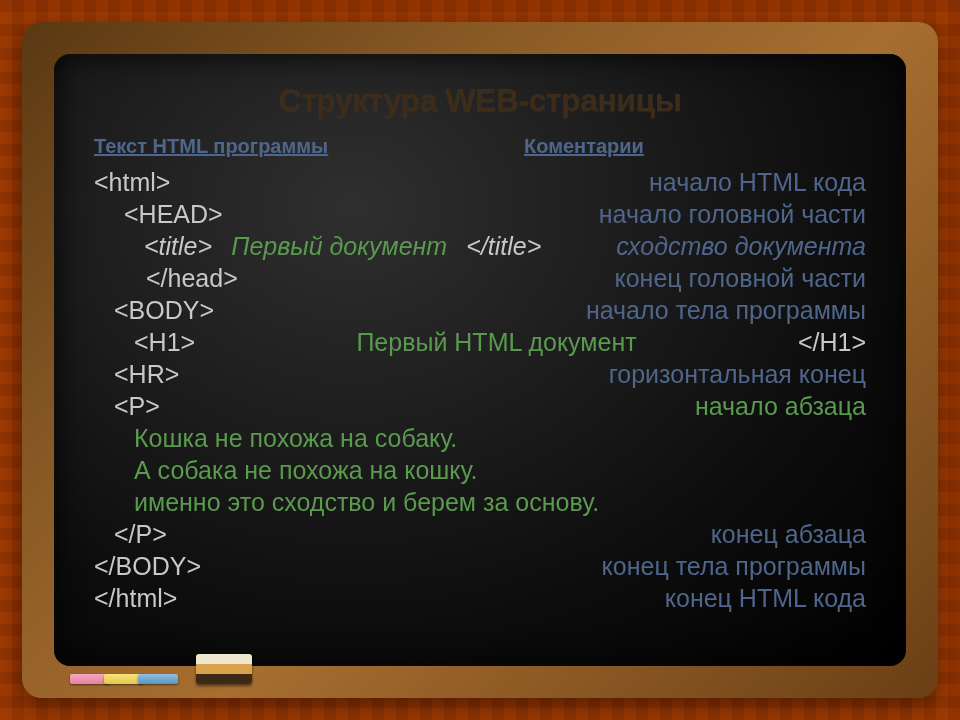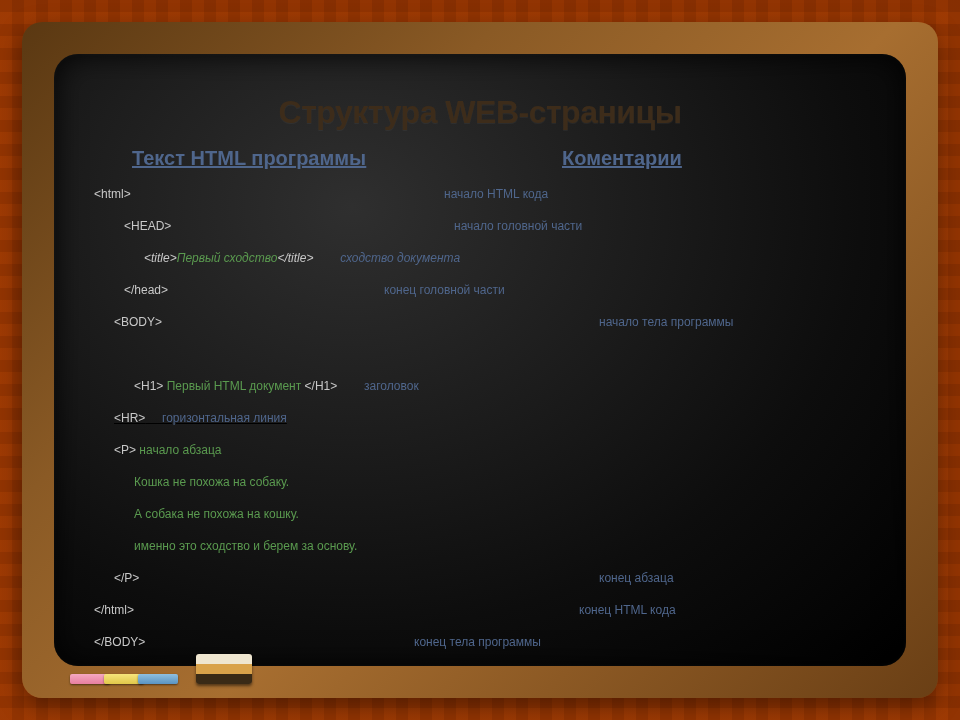--- a/index.html
+++ b/index.html
@@ -17,46 +17,46 @@
     background:linear-gradient(135deg,#5a3812 0%,#8a5a25 30%,#a76e30 55%,#6a3f15 100%);
     border-radius:20px;
     box-shadow:0 8px 24px rgba(0,0,0,0.4);
     padding:14px;
     box-sizing:border-box;
   }
   .board-inner{
     position:absolute;
     left:32px;right:32px;top:32px;bottom:32px;
     background:radial-gradient(ellipse at 35% 25%,#2f2f2f 0%,#0d0d0d 65%,#000 100%);
-    border-radius:24px;
+    border-radius:16px;
     box-shadow:inset 0 0 30px rgba(0,0,0,0.9),inset 0 0 4px rgba(255,255,255,0.06);
-    padding:36px 40px;
+    padding:24px 40px;
     box-sizing:border-box;
     overflow:hidden;
   }
   .title{
     text-align:center;
     font-weight:bold;
     font-size:32px;
     color:#3d2c1a;
     text-shadow:0 1px 1px rgba(255,255,255,0.05);
     margin:4px 0 16px;
     letter-spacing:-0.5px;
   }
   .headers{
     display:flex;
     font-size:20px;
     font-weight:bold;
     text-decoration:underline;
     color:#4f668c;
     margin-bottom:8px;
   }
-  .headers .h1{margin-left:38px;width:400px;text-decoration:underline;}
+  .headers .h1{width:400px;text-decoration:underline;}
   .headers .h2{margin-left:30px;}
-  .line{display:flex;font-size:12px;line-height:32px;white-space:pre;}
+  .line{display:flex;font-size:25px;line-height:32px;white-space:pre;justify-content:space-between;}
   .tag{color:#c8c8c8;}
   .comment{color:#4f668c;}
   .content{color:#5a9a4f;}
   .footer{
     position:absolute;
     left:70px;bottom:36px;
     display:flex;align-items:flex-end;gap:0;
   }
   .chalk{width:40px;height:10px;border-radius:2px;box-shadow:0 1px 2px rgba(0,0,0,0.5);}
   .chalk.pink{background:linear-gradient(#f5a8c1,#e77fa0);}
@@ -79,32 +79,32 @@
       <div class="title">Структура WEB-страницы</div>
 
       <div class="headers">
         <span class="h1">Текст HTML программы</span>
         <span class="h2">Коментарии</span>
       </div>
 
       <div id="code-block">
           <div class="line" style="padding-left: 0px;"><span class="tag" style="display: inline-block; width: 350px;">&lt;html&gt;</span><span class="comment">начало HTML кода</span></div>
           <div class="line" style="padding-left: 30px;"><span class="tag" style="display: inline-block; width: 330px;">&lt;HEAD&gt;</span><span class="comment">начало головной части</span></div>
-          <div class="line" style="padding-left: 50px; font-style: italic;"><span class="tag">&lt;title&gt;</span><span class="content">Первый сходство</span><span class="tag">&lt;/title&gt;</span><span class="comment">        сходство документа</span></div>
-          <div class="line" style="padding-left: 30px;"><span class="tag" style="display: inline-block; width: 260px;">&lt;/head&gt;</span><span class="comment">конец головной части</span></div>
+          <div class="line" style="padding-left: 50px; font-style: italic;"><span class="tag">&lt;title&gt;</span><span class="content">Первый документ</span><span class="tag">&lt;/title&gt;</span><span class="comment">        сходство документа</span></div>
+          <div class="line" style="padding-left: 30px;"><span class="tag" style="display: inline-block; width: 260px; margin-left: 22px;">&lt;/head&gt;</span><span class="comment">конец головной части</span></div>
           <div class="line" style="padding-left: 20px;"><span class="tag" style="display: inline-block; width: 485px;">&lt;BODY&gt;</span><span class="comment">начало тела программы</span></div>
-          <div class="line" style="padding-left: 40px; margin-top: 32px;"><span class="tag">&lt;H1&gt;</span><span class="content"> Первый HTML документ </span><span class="tag">&lt;/H1&gt;</span><span class="comment">        заголовок</span></div>
-          <div class="line" style="padding-left: 20px; text-decoration: underline;"><span class="tag">&lt;HR&gt;</span><span class="comment">     горизонтальная линия</span></div>
+          <div class="line" style="padding-left: 40px;"><span class="tag">&lt;H1&gt;</span><span class="content"> Первый HTML документ </span><span class="tag">&lt;/H1&gt;</span></div>
+          <div class="line" style="padding-left: 20px;"><span class="tag">&lt;HR&gt;</span><span class="comment">     горизонтальная конец</span></div>
           <div class="line" style="padding-left: 20px;"><span class="tag">&lt;P&gt; </span><span class="content">начало абзаца</span></div>
           <div class="line" style="padding-left: 40px;"><span class="content">Кошка не похожа на собаку.</span></div>
           <div class="line" style="padding-left: 40px;"><span class="content">А собака не похожа на кошку.</span></div>
           <div class="line" style="padding-left: 40px;"><span class="content">именно это сходство и берем за основу.</span></div>
           <div class="line" style="padding-left: 20px;"><span class="tag" style="display: inline-block; width: 485px;">&lt;/P&gt;</span><span class="comment">конец абзаца</span></div>
+          <div class="line" style="padding-left: 0px;"><span class="tag" style="display: inline-block; width: 320px;">&lt;/BODY&gt;</span><span class="comment">конец тела программы</span></div>
           <div class="line" style="padding-left: 0px;"><span class="tag" style="display: inline-block; width: 485px;">&lt;/html&gt;</span><span class="comment">конец HTML кода</span></div>
-          <div class="line" style="padding-left: 0px;"><span class="tag" style="display: inline-block; width: 320px;">&lt;/BODY&gt;</span><span class="comment">конец тела программы</span></div>
         </div>
 
     </div>
   </div>
 
   <div class="footer">
     <div class="chalk pink"></div>
     <div class="chalk yellow"></div>
     <div class="chalk blue"></div>
     <div class="eraser"></div>

